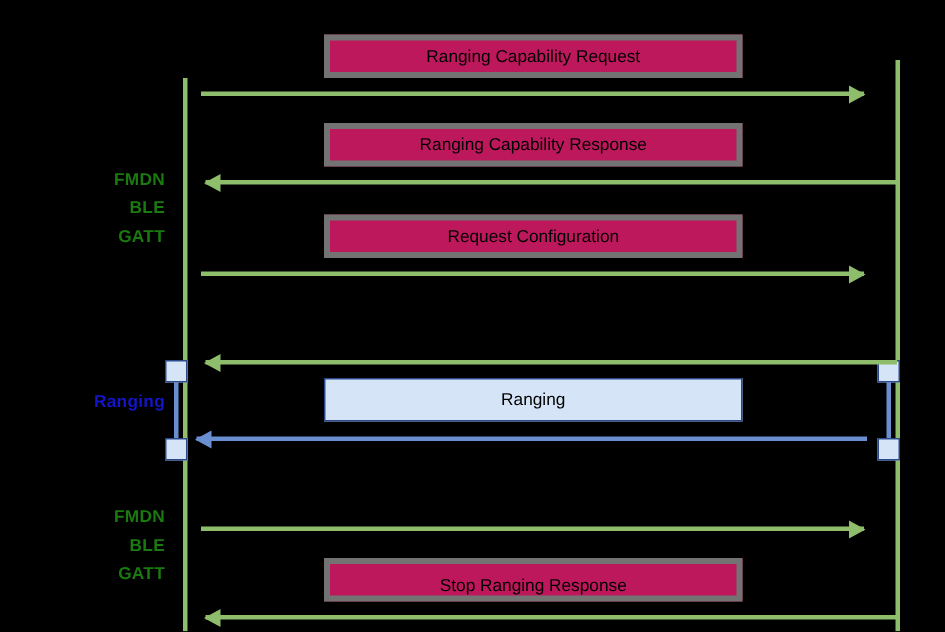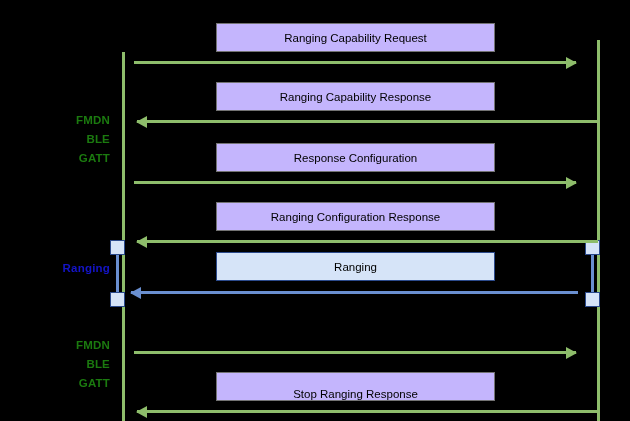--- a/index.html
+++ b/index.html
@@ -46,22 +46,22 @@
     width: 279px;
     height: 29px;
     box-sizing: border-box;
     display: flex;
     align-items: center;
     justify-content: center;
     font-size: 11.5px;
     color: #000000;
   }
   .msg-box.green {
-    background: #c4b5fd;
-    border: 1px solid #737373;
+    background: #be185d;
+    border: 4px solid #737373;
   }
   .msg-box.blue {
     background: #d6e4f8;
     border: 1px solid #2b4a8c;
   }
 
   
   .arrow {
     position: absolute;
     height: 3px;
@@ -148,30 +148,27 @@
 
   <div class="msg-box green" style="top:82px;">
     <span>Ranging Capability Response</span>
   </div>
   <div class="arrow green to-left" style="left:137px; top:120px; width:461px;">
     <span class="shaft"></span>
     <span class="head"></span>
   </div>
 
   <div class="msg-box green" style="top:143px;">
-    <span>Response Configuration</span>
+    <span>Request Configuration</span>
   </div>
   <div class="arrow green to-right" style="left:134px; top:181px; width:442px;">
     <span class="shaft"></span>
     <span class="head"></span>
   </div>
 
-  <div class="msg-box green" style="top:202px;">
-    <span>Ranging Configuration Response</span>
-  </div>
   <div class="arrow green to-left" style="left:137px; top:240px; width:461px;">
     <span class="shaft"></span>
     <span class="head"></span>
   </div>
 
   <div class="msg-box blue" style="top:252px;">
     <span>Ranging</span>
   </div>
   <div class="arrow blue to-left" style="left:131px; top:291px; width:447px;">
     <span class="shaft"></span>

